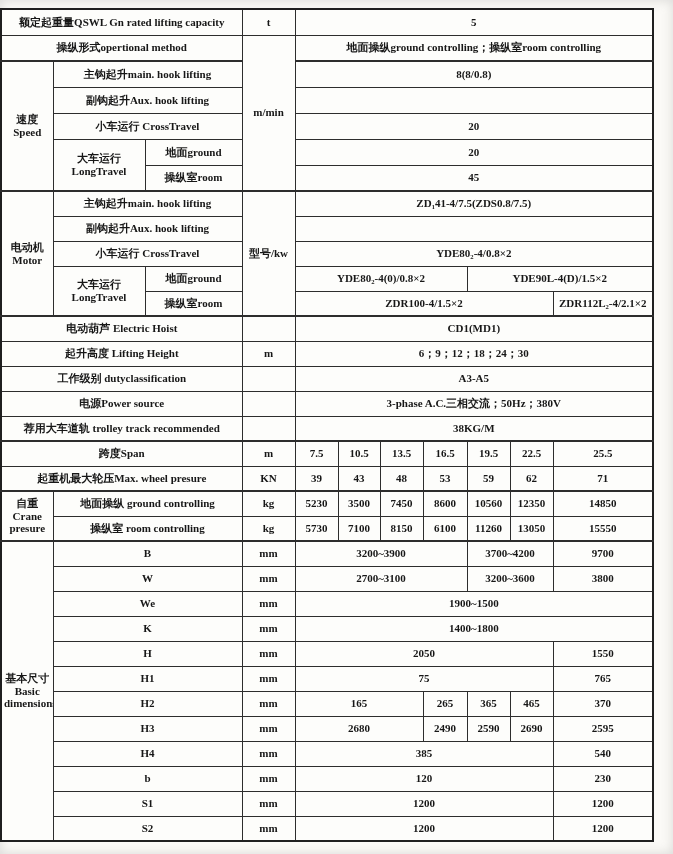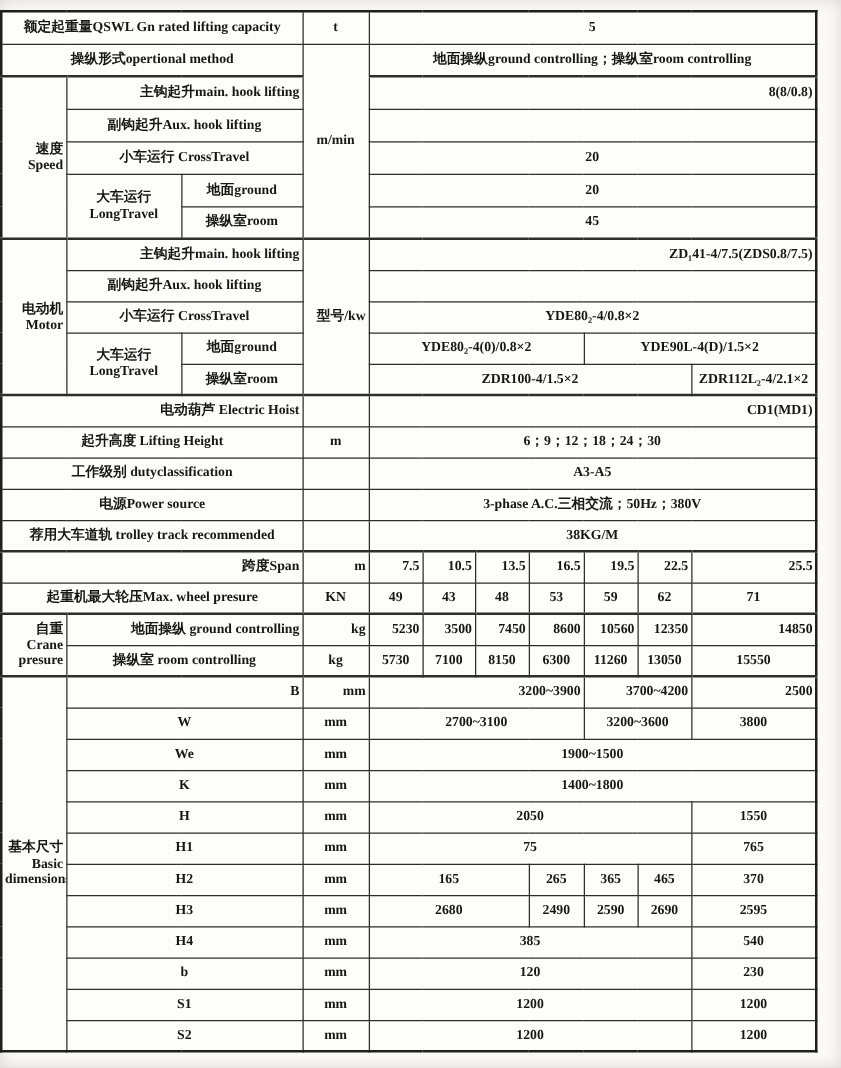--- a/index.html
+++ b/index.html
@@ -26,21 +26,21 @@
     vertical-align:middle;
     font-weight:bold;
     font-size:11px;
     color:#171717;
     padding:0 2px;
     overflow:hidden;
     line-height:1.15;
   }
   tr{height:25px;}
   tr.tall{height:26px;}
-  tr.thick td{border-top-width:2px;text-align:right;}
+  tr.thick td{border-top-width:2px;}
   .pre{white-space:pre-line;margin-top:16px;}
   td.grp{font-size:11px;}
   td.lbl{font-size:11px;}
   td.val{font-size:11px;}
 </style>
 </head>
 <body>
 
 <div class="page">
   <table class="spec">
@@ -170,21 +170,21 @@
       <td class="val">13.5</td>
       <td class="val">16.5</td>
       <td class="val">19.5</td>
       <td class="val">22.5</td>
       <td class="val">25.5</td>
     </tr>
 
     <tr>
       <td colspan="3" class="lbl">起重机最大轮压Max. wheel presure</td>
       <td class="val">KN</td>
-      <td class="val">49</td>
+      <td class="val">39</td>
       <td class="val">43</td>
       <td class="val">48</td>
       <td class="val">53</td>
       <td class="val">59</td>
       <td class="val">62</td>
       <td class="val">71</td>
     </tr>
 
     <tr class="thick">
       <td rowspan="2" class="grp pre">自重
@@ -200,35 +200,35 @@
       <td class="val">12350</td>
       <td class="val">14850</td>
     </tr>
 
     <tr>
       <td colspan="2" class="lbl">操纵室 room controlling</td>
       <td class="val">kg</td>
       <td class="val">5730</td>
       <td class="val">7100</td>
       <td class="val">8150</td>
-      <td class="val">6300</td>
+      <td class="val">6100</td>
       <td class="val">11260</td>
       <td class="val">13050</td>
       <td class="val">15550</td>
     </tr>
 
     <tr class="thick">
       <td rowspan="12" class="grp pre">基本尺寸
 Basic
 dimensions</td>
       <td colspan="2" class="lbl">B</td>
       <td class="val">mm</td>
       <td colspan="4" class="val">3200~3900</td>
       <td colspan="2" class="val">3700~4200</td>
-      <td class="val">2500</td>
+      <td class="val">9700</td>
     </tr>
 
     <tr>
       <td colspan="2" class="lbl">W</td>
       <td class="val">mm</td>
       <td colspan="4" class="val">2700~3100</td>
       <td colspan="2" class="val">3200~3600</td>
       <td class="val">3800</td>
     </tr>
 

